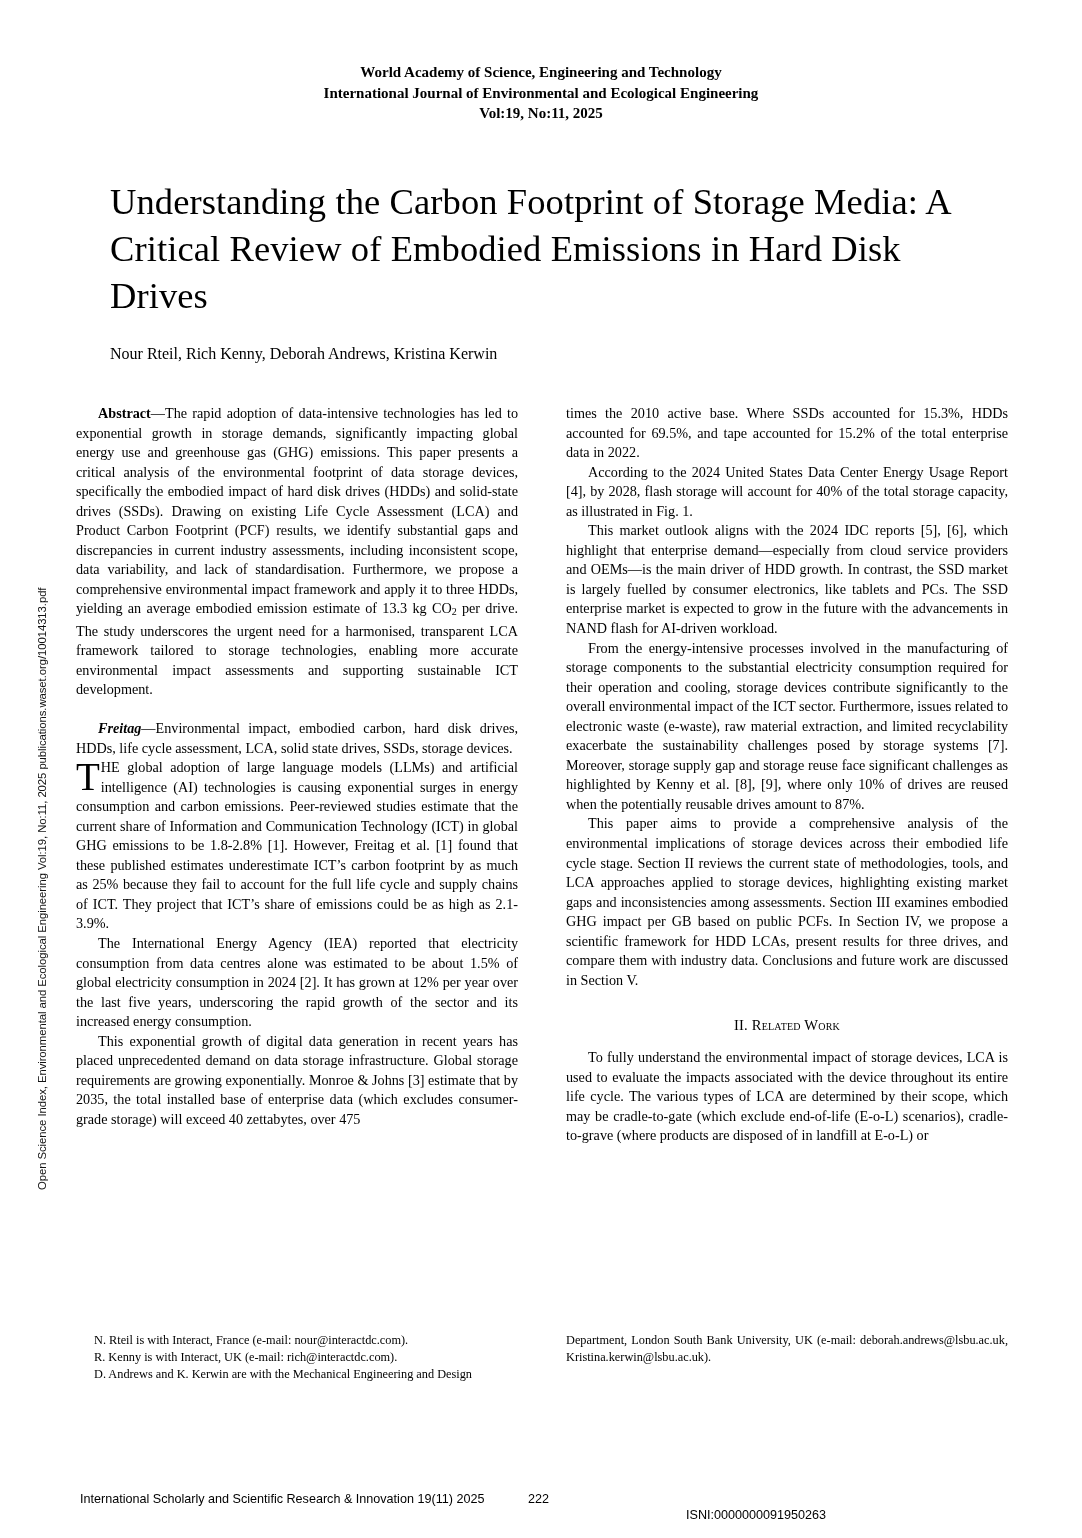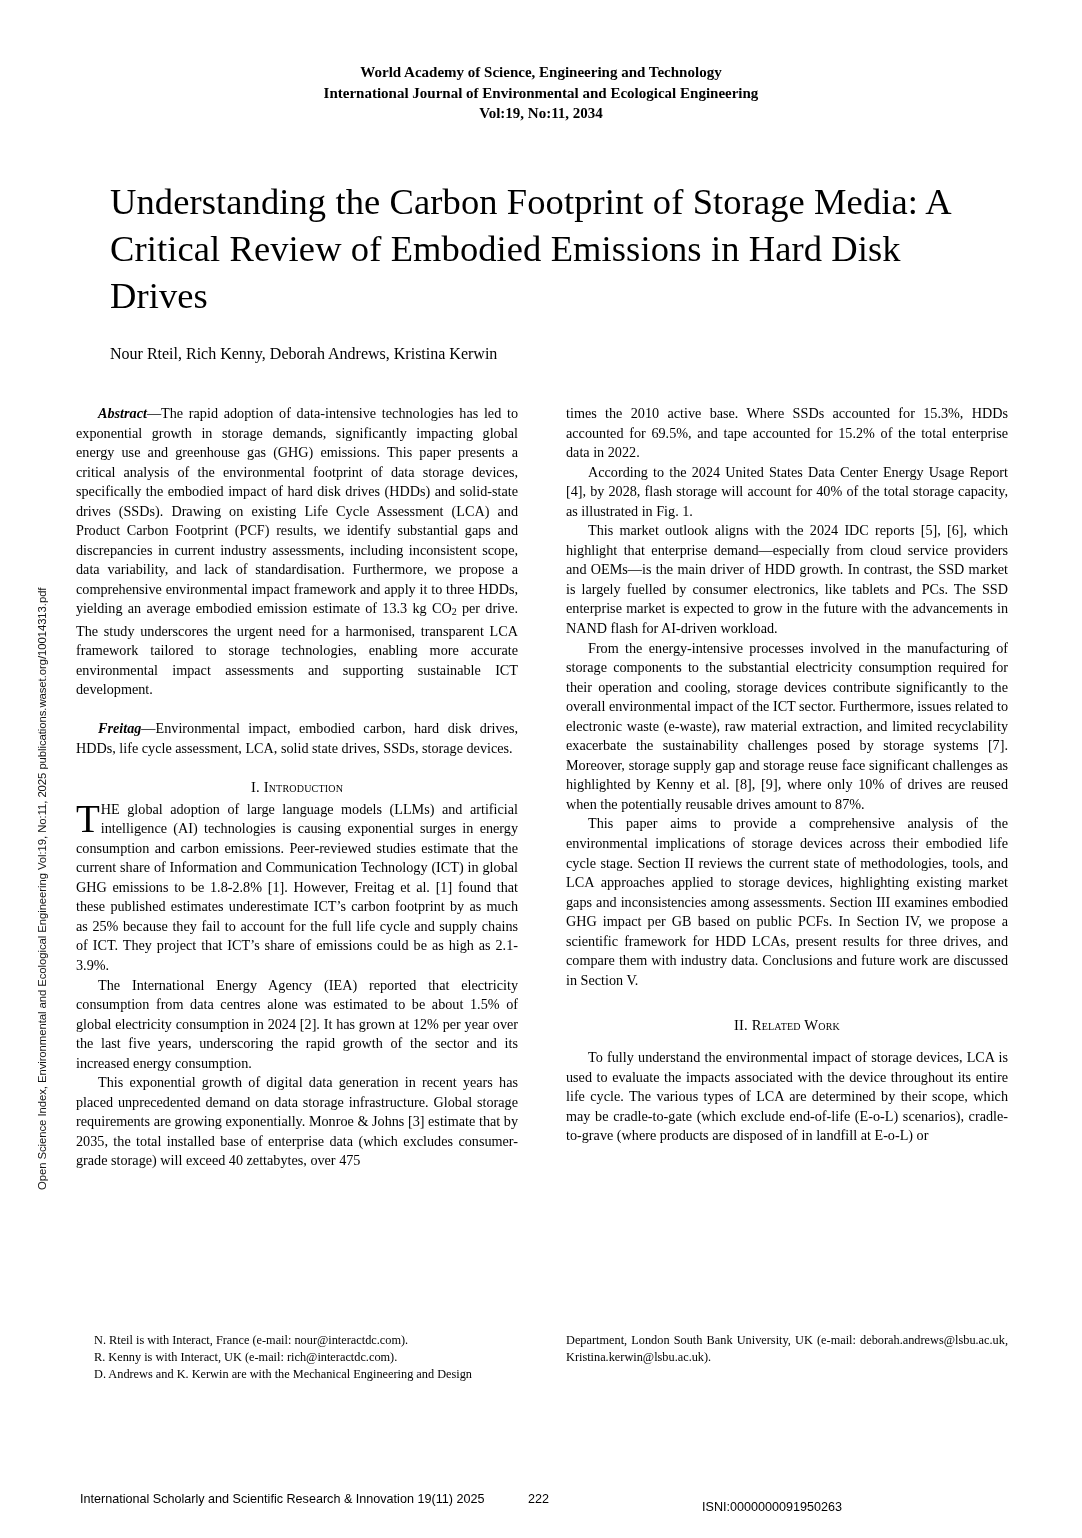--- a/index.html
+++ b/index.html
@@ -91,21 +91,21 @@
 
   p.body-par {
     margin: 0;
     text-indent: 22px;
     text-align: justify;
     hyphens: none;
   }
   p.no-indent { text-indent: 0; }
 
   .abstract-par { text-indent: 22px; }
-  .abstract-lead { font-style: italic; font-weight: bold; }
+  .abstract-lead { font-weight: bold; }
   .kw-lead { font-style: italic; font-weight: bold; }
 
   .gap-sm { height: 19px; }
 
   .section-head {
     text-align: center;
     text-indent: 0;
     margin: 20px 0 2px 0;
     font-size: 14.6px;
     font-variant: small-caps;
@@ -154,33 +154,33 @@
     position: absolute;
     bottom: 26px;
     left: 76px;
     width: 932px;
     font-family: "Liberation Sans", "DejaVu Sans", sans-serif;
     font-size: 12.6px;
     height: 20px;
   }
   .pf-left   { position: absolute; left: 4px;  top: 0; white-space: nowrap; }
   .pf-page   { position: absolute; left: 452px; top: 0; }
-  .pf-right  { position: absolute; left: 610px; top: 8px; white-space: nowrap; margin-left: 16px; }
+  .pf-right  { position: absolute; left: 610px; top: 16px; white-space: nowrap; }
 </style>
 </head>
 <body>
 
 <div class="side-stamp">
   <div class="side-stamp-text">Open Science Index, Environmental and Ecological Engineering Vol:19, No:11, 2025 publications.waset.org/10014313.pdf</div>
 </div>
 
 <div class="journal-header">
   <div>World Academy of Science, Engineering and Technology</div>
   <div>International Journal of Environmental and Ecological Engineering</div>
-  <div>Vol:19, No:11, 2034</div>
+  <div>Vol:19, No:11, 2025</div>
 </div>
 
 <div class="title-block">
   <h1 class="paper-title">Understanding the Carbon Footprint of Storage Media: A Critical Review of Embodied Emissions in Hard Disk Drives</h1>
   <div class="authors">Nour Rteil, Rich Kenny, Deborah Andrews, Kristina Kerwin</div>
 </div>
 
 <div class="columns">
 
   <div class="col col-left">
@@ -188,21 +188,20 @@
     <p class="body-par abstract-par">
       <span class="abstract-lead">Abstract</span><span>—</span><span>The rapid adoption of data-intensive technologies has led to exponential growth in storage demands, significantly impacting global energy use and greenhouse gas (GHG) emissions. This paper presents a critical analysis of the environmental footprint of data storage devices, specifically the embodied impact of hard disk drives (HDDs) and solid-state drives (SSDs). Drawing on existing Life Cycle Assessment (LCA) and Product Carbon Footprint (PCF) results, we identify substantial gaps and discrepancies in current industry assessments, including inconsistent scope, data variability, and lack of standardisation. Furthermore, we propose a comprehensive environmental impact framework and apply it to three HDDs, yielding an average embodied emission estimate of 13.3 kg CO</span><sub class="co2">2</sub><span> per drive. The study underscores the urgent need for a harmonised, transparent LCA framework tailored to storage technologies, enabling more accurate environmental impact assessments and supporting sustainable ICT development.</span>
     </p>
 
     <div class="gap-sm"></div>
 
     <p class="body-par abstract-par">
       <span class="kw-lead">Freitag</span><span>—</span><span>Environmental impact, embodied carbon, hard disk drives, HDDs, life cycle assessment, LCA, solid state drives, SSDs, storage devices.</span>
     </p>
 
-    <p class="section-head">I. Introduction</p>
 
     <p class="dropcap-par">
       <span class="dropcap">T</span><span>HE global adoption of large language models (LLMs) and artificial intelligence (AI) technologies is causing exponential surges in energy consumption and carbon emissions. Peer-reviewed studies estimate that the current share of Information and Communication Technology (ICT) in global GHG emissions to be 1.8-2.8% [1]. However, Freitag et al. [1] found that these published estimates underestimate ICT’s carbon footprint by as much as 25% because they fail to account for the full life cycle and supply chains of ICT. They project that ICT’s share of emissions could be as high as 2.1-3.9%.</span>
     </p>
 
     <p class="body-par">The International Energy Agency (IEA) reported that electricity consumption from data centres alone was estimated to be about 1.5% of global electricity consumption in 2024 [2]. It has grown at 12% per year over the last five years, underscoring the rapid growth of the sector and its increased energy consumption.</p>
 
     <p class="body-par">This exponential growth of digital data generation in recent years has placed unprecedented demand on data storage infrastructure. Global storage requirements are growing exponentially. Monroe &amp; Johns [3] estimate that by 2035, the total installed base of enterprise data (which excludes consumer-grade storage) will exceed 40 zettabytes, over 475</p>
 
   </div>

